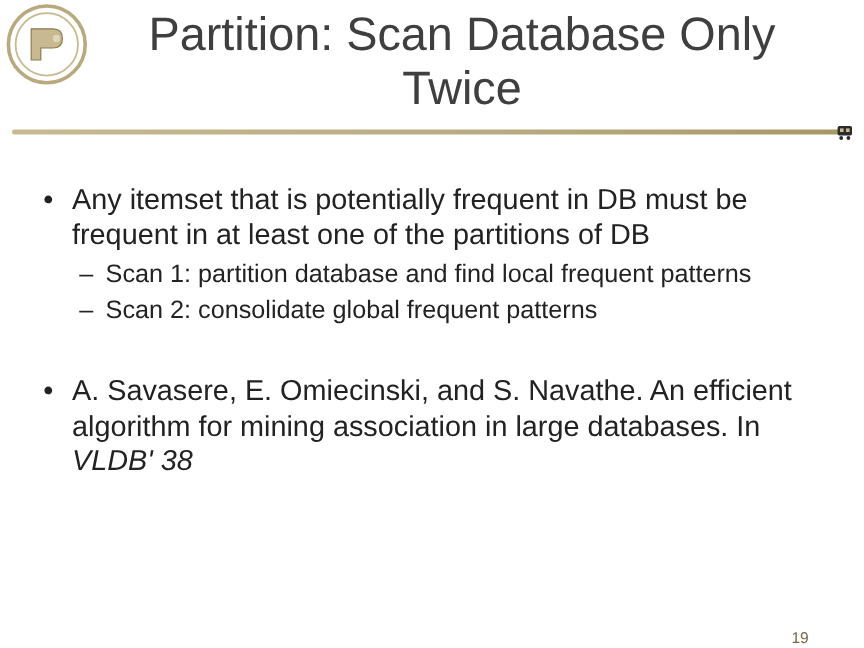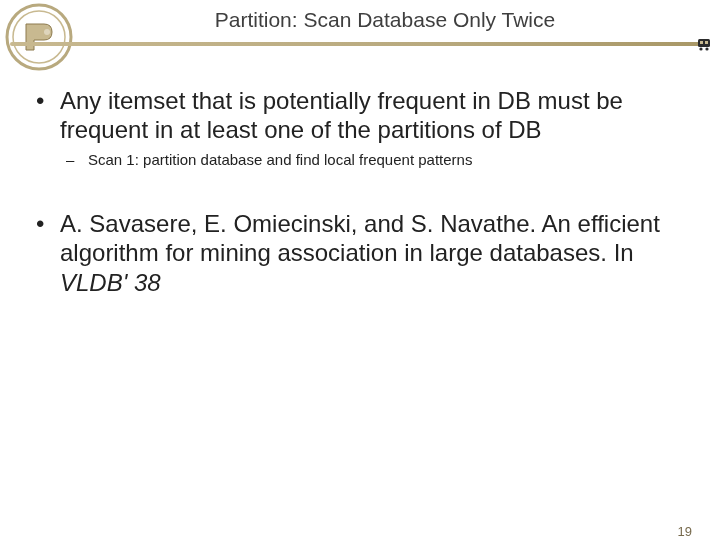--- a/index.html
+++ b/index.html
@@ -13,21 +13,21 @@
     }
     .logo-area {
       position: absolute;
       top: 2px;
       left: 4px;
       width: 70px;
       height: 70px;
     }
     .title {
       text-align: center;
-      font-size: 21px;
+      font-size: 39px;
       color: #3f3f3f;
       padding: 8px 40px 10px 90px;
       line-height: 1.15;
       font-weight: normal;
     }
     .rule {
       height: 4px;
       margin: 0 10px 18px 10px;
       background: linear-gradient(to right, #c8b990 0%, #b8a97e 60%, #a89766 100%);
       border-radius: 2px;
@@ -58,21 +58,21 @@
     ul.level1 > li::before {
       content: "•";
       position: absolute;
       left: 8px;
       top: 0;
       color: #222;
       font-size: 24px;
     }
     ul.level2 {
       list-style: none;
-      font-size: 15px;
+      font-size: 21px;
       line-height: 1.22;
       margin-top: 6px;
     }
     ul.level2 > li {
       position: relative;
       padding-left: 28px;
       margin-bottom: 4px;
     }
     ul.level2 > li::before {
       content: "–";
@@ -91,21 +91,21 @@
       color: #776a4d;
     }
     .footer-center {
       position: absolute;
       left: 50%;
       transform: translateX(-50%);
       margin-top: 19px;
     }
     .footer-right {
       position: absolute;
-      right: 28px;
+      right: 46px;
     }
   </style>
 </head>
 <body>
 
 <div class="logo-area">
   <svg viewBox="0 0 70 70" width="70" height="70">
     <circle cx="35" cy="35" r="32" fill="none" stroke="#b8a97e" stroke-width="3"></circle>
     <circle cx="35" cy="35" r="26" fill="none" stroke="#c8b990" stroke-width="1.5"></circle>
     <path d="M 22 48 L 22 22 L 40 22 Q 48 22 48 30 Q 48 38 40 38 L 30 38 L 30 48 Z" fill="#c8b990" stroke="#8d7a4e" stroke-width="1"></path>
@@ -128,20 +128,23 @@
 </div>
 
 <div class="content">
   <ul class="level1">
     <li>
       <span>Any itemset that is potentially frequent in DB must be frequent in at least one of the partitions of DB</span>
       <ul class="level2">
         <li>
           <span>Scan 1: partition database and find local frequent patterns</span>
         </li>
+        <li>
+          <span>Scan 2: consolidate global frequent patterns</span>
+        </li>
       </ul>
     </li>
     <li>
       <span>A. Savasere, E. Omiecinski, and S. Navathe. An efficient algorithm for mining association in large databases. In </span><span class="italic">VLDB' 38</span>
     </li>
   </ul>
 </div>
 
 <div class="footer">
   <span class="footer-center">CS 490 D</span>

